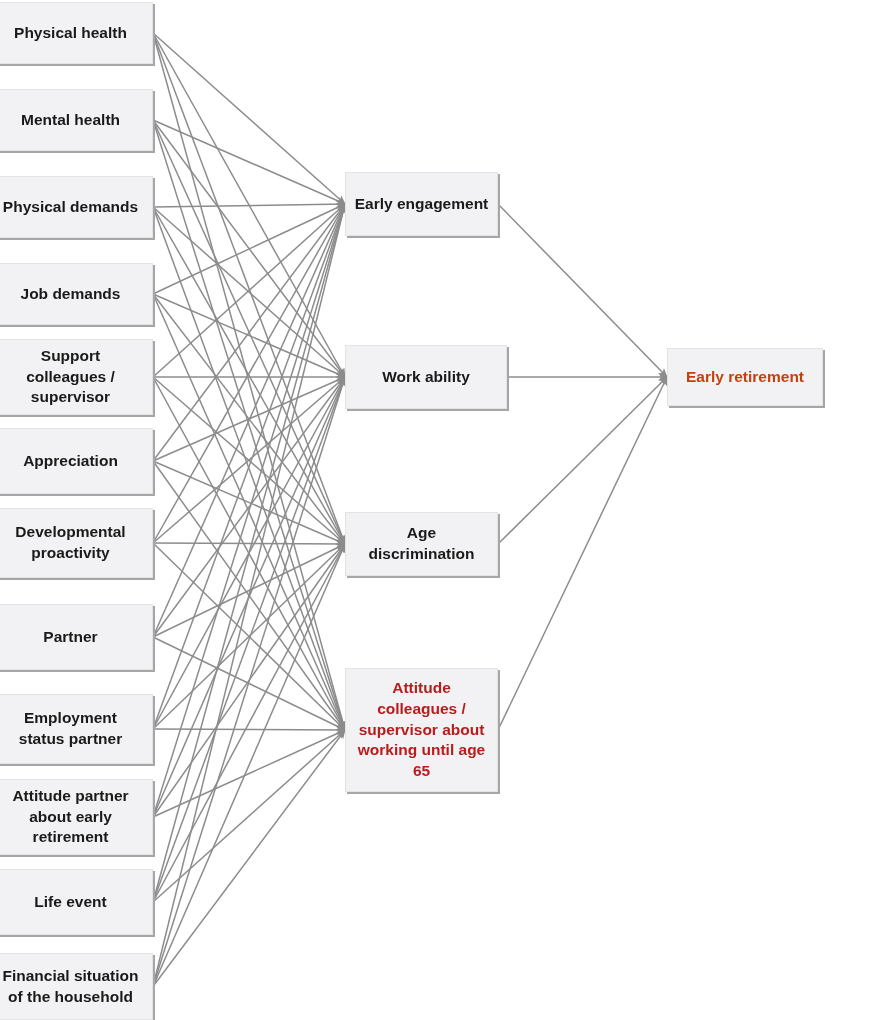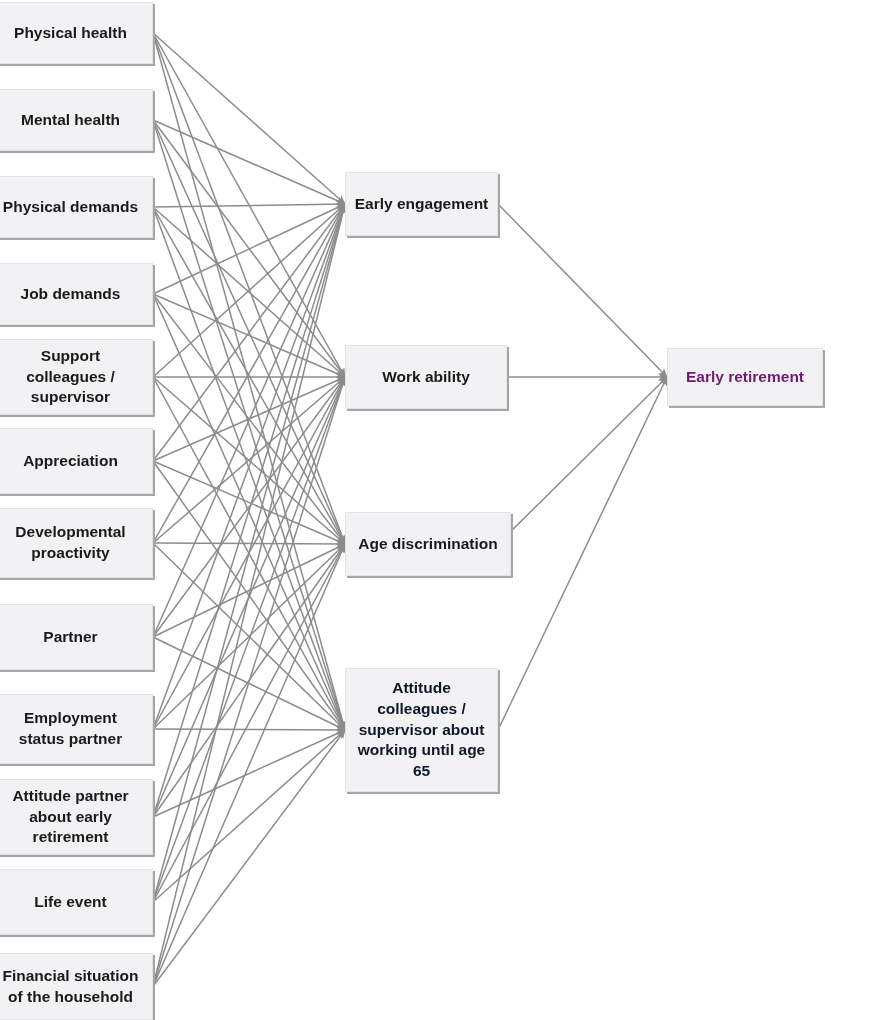--- a/index.html
+++ b/index.html
@@ -169,30 +169,30 @@
 of the household</span>
       </div>
     </div>
   <div id="middle-column" class="col-mid">
       <div class="node-box" style="left: 345px; top: 172px; width: 153px; height: 64px; background: rgb(242, 242, 244); box-shadow: rgb(166, 166, 166) 2px 2px 0px 0px; color: rgb(26, 26, 26);">
         <span class="node-label">Early engagement</span>
       </div>
       <div class="node-box" style="left: 345px; top: 345px; width: 162px; height: 64px; background: rgb(242, 242, 244); box-shadow: rgb(166, 166, 166) 2px 2px 0px 0px; color: rgb(26, 26, 26);">
         <span class="node-label">Work ability</span>
       </div>
-      <div class="node-box" style="left: 345px; top: 512px; width: 166px; height: 64px; background: rgb(242, 242, 244); box-shadow: rgb(166, 166, 166) 2px 2px 0px 0px; color: rgb(26, 26, 26);">
+      <div class="node-box" style="left: 345px; top: 512px; width: 153px; height: 64px; background: rgb(242, 242, 244); box-shadow: rgb(166, 166, 166) 2px 2px 0px 0px; color: rgb(26, 26, 26);">
         <span class="node-label">Age discrimination</span>
       </div>
-      <div class="node-box" style="left: 345px; top: 668px; width: 153px; height: 124px; background: rgb(242, 242, 244); box-shadow: rgb(166, 166, 166) 2px 2px 0px 0px; color: #0f172a;">
+      <div class="node-box" style="left: 345px; top: 668px; width: 153px; height: 124px; background: rgb(242, 242, 244); box-shadow: rgb(166, 166, 166) 2px 2px 0px 0px; color: #b91c1c;">
         <span class="node-label">Attitude
 colleagues /
 supervisor about
 working until age
 65</span>
       </div>
     </div>
   <div id="right-column" class="col-right">
-      <div class="node-box" style="left: 667px; top: 348px; width: 156px; height: 58px; background: rgb(242, 242, 244); box-shadow: rgb(166, 166, 166) 2px 2px 0px 0px; color: #701a75;">
+      <div class="node-box" style="left: 667px; top: 348px; width: 156px; height: 58px; background: rgb(242, 242, 244); box-shadow: rgb(166, 166, 166) 2px 2px 0px 0px; color: #c2410c;">
         <span class="node-label">Early retirement</span>
       </div>
     </div>
 
 </div>
 
 </body></html>

